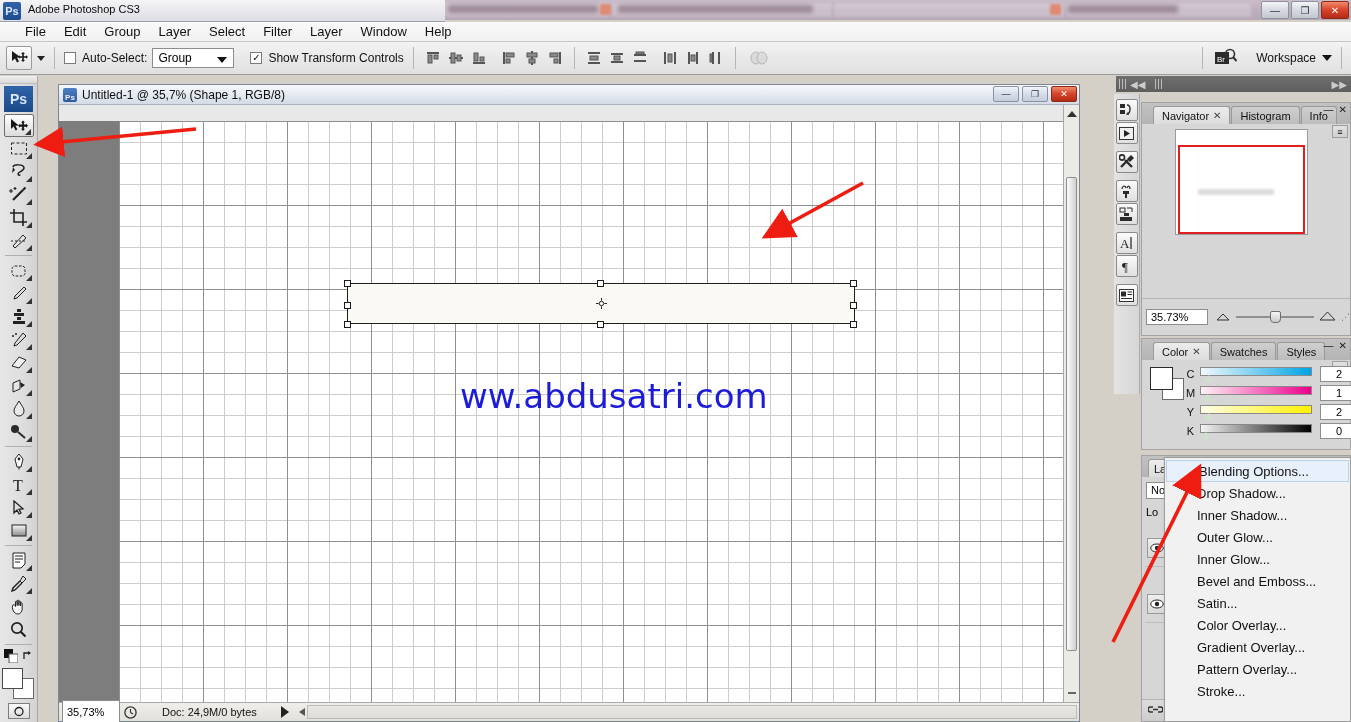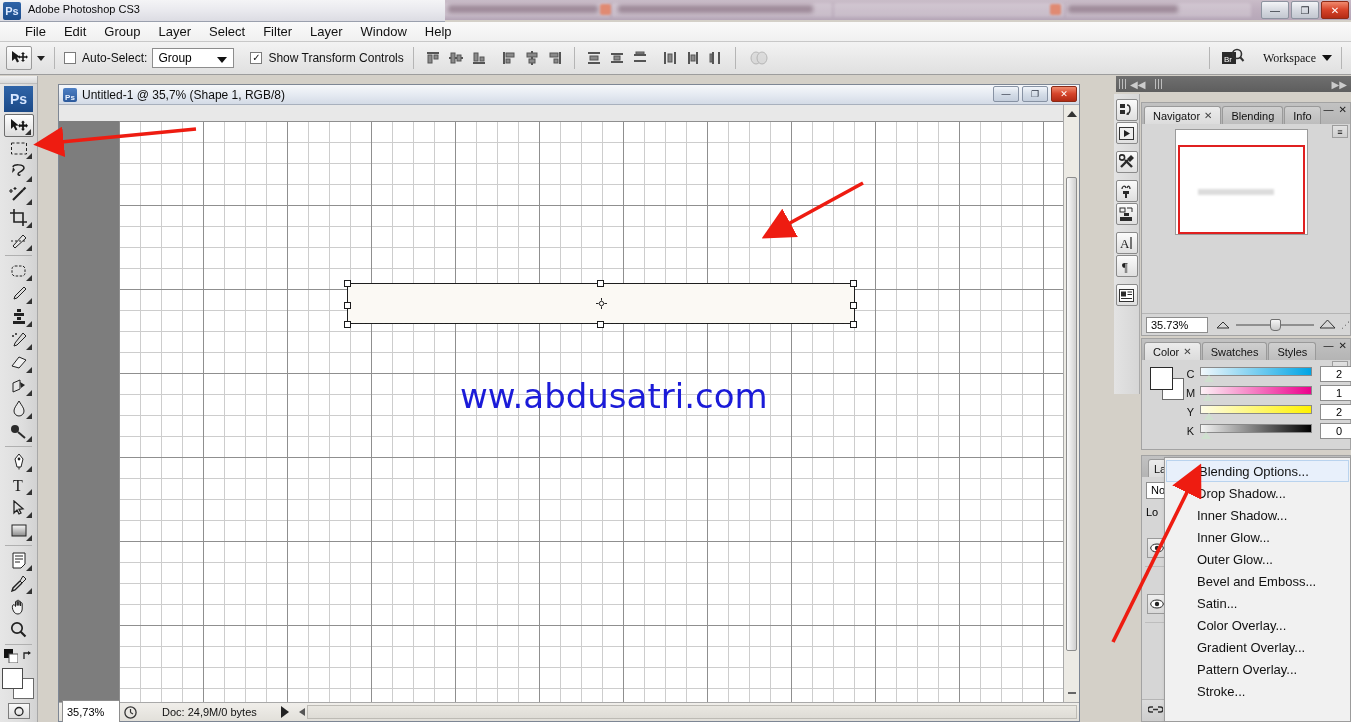--- a/index.html
+++ b/index.html
@@ -300,21 +300,21 @@
 
   
   .panel {
     position: absolute; background: #d6d6d6;
     border: 1px solid #a3a3a3;
     z-index: 3;
   }
   .panel-tabs {
     height: 21px; display: flex; align-items: flex-end;
     background: linear-gradient(180deg,#c2c2c2,#b4b4b4);
-    padding-left: 2px; position: relative;
+    padding-left: 11px; position: relative;
   }
   .ptab {
     height: 18px; padding: 0 8px; margin-right: 1px;
     display: flex; align-items: center; gap: 4px;
     font-size: 11px; color: #111;
     background: linear-gradient(180deg,#cfcfcf,#bdbdbd);
     border: 1px solid #9a9a9a; border-bottom: none;
     border-radius: 3px 3px 0 0;
   }
   .ptab.active {
@@ -341,21 +341,21 @@
   }
   .nav-box {
     position: absolute; left: 36px; top: 42px; width: 127px; height: 89px;
     border: 2px solid #e02020;
   }
   .nav-blur {
     position: absolute; left: 56px; top: 86px; width: 76px; height: 6px;
     background: #dcdcdc; filter: blur(1px);
   }
   .nav-bottom {
-    position: absolute; left: 0; bottom: 0; width: 100%; height: 22px;
+    position: absolute; left: 0; bottom: 0; width: 100%; height: 37px;
     display: flex; align-items: center; border-top: 1px solid #b5b5b5;
   }
   .nav-zoom {
     width: 62px; height: 16px; margin-left: 4px;
     border: 1px solid #8d8d8d; background: #fff;
     display: flex; align-items: center; padding-left: 4px; font-size: 11px;
   }
   .zoom-slider {
     position: relative; width: 78px; height: 12px; margin: 0 6px;
   }
@@ -620,21 +620,21 @@
     <div style="flex:1"></div>
     <div class="vsep"></div>
     <div style="width:28px;height:24px;display:flex;align-items:center;justify-content:center;">
       <svg width="24" height="20">
           <rect x="1" y="4" width="14" height="12" fill="#2b2b2b"></rect>
           <text x="3" y="14" font-size="8" fill="#fff" font-family="'Liberation Sans',sans-serif">Br</text>
           <circle cx="16" cy="6" r="4.5" fill="none" stroke="#333" stroke-width="1.6"></circle>
           <line x1="19" y1="9" x2="22.5" y2="13" stroke="#333" stroke-width="2"></line>
         </svg>
     </div>
-    <div class="ws-btn" style="margin-left:16px;font-family:Liberation Serif, serif;">
+    <div class="ws-btn" style="margin-left:16px;">
       <span>Workspace</span>
       <span style="width:0;height:0;border-left:5px solid transparent;border-right:5px solid transparent;border-top:6px solid #111;"></span>
     </div>
     <div class="vsep"></div>
   </div>
 
   <div class="toolpal">
     <div class="tp-grip"></div>
     <div class="tp-ps">Ps</div>
 
@@ -972,21 +972,21 @@
     </div>
   </div>
 
   <div class="panel" style="left:1141px;top:102px;width:210px;height:234px;">
     <div class="panel-tabs">
       <div class="ptab active">
         <span>Navigator</span>
         <span class="x">✕</span>
       </div>
       <div class="ptab">
-        <span>Blending</span>
+        <span>Histogram</span>
       </div>
       <div class="ptab">
         <span>Info</span>
       </div>
       <div class="panel-ctl">
         <span>—</span>
         <span>✕</span>
       </div>
     </div>
     <div class="panel-menu">≡</div>
@@ -1139,22 +1139,22 @@
             <rect x="4" y="1" width="4" height="2" fill="#999" stroke="#444"></rect>
           </svg>
       </span>
     </div>
   </div>
 
   <div class="ctxmenu">
     <div class="ctxitem highlight">Blending Options...</div>
     <div class="ctxitem">Drop Shadow...</div>
     <div class="ctxitem">Inner Shadow...</div>
+    <div class="ctxitem">Outer Glow...</div>
     <div class="ctxitem">Inner Glow...</div>
-    <div class="ctxitem">Outer Glow...</div>
     <div class="ctxitem">Bevel and Emboss...</div>
     <div class="ctxitem">Satin...</div>
     <div class="ctxitem">Color Overlay...</div>
     <div class="ctxitem">Gradient Overlay...</div>
     <div class="ctxitem">Pattern Overlay...</div>
     <div class="ctxitem">Stroke...</div>
   </div>
 
   <svg class="arrow-svg" style="left:0;top:110px;width:220px;height:60px;">
     <defs>

